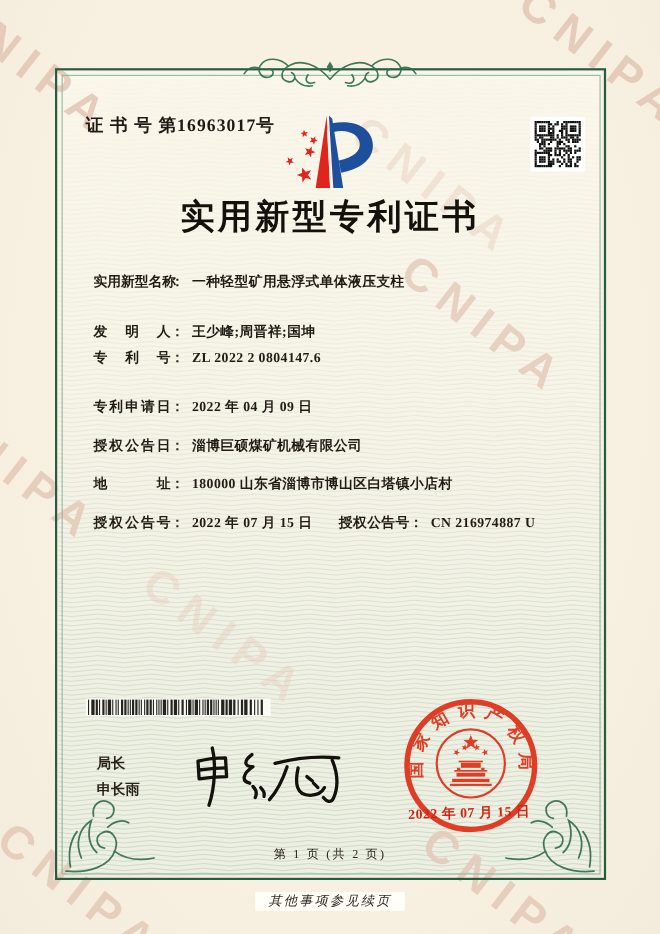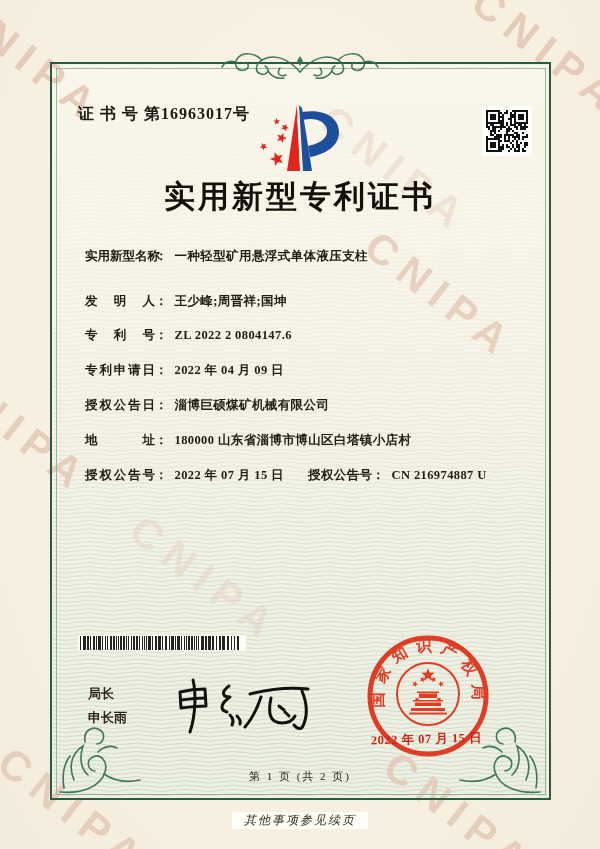--- a/index.html
+++ b/index.html
@@ -560,21 +560,21 @@
 
   <div class="title">实用新型专利证书</div>
 
   <div>
     <div class="frow" style="top:248px">
       <span class="flabel">实用新型名称</span><span class="fcolon">：</span><span class="fval">一种轻型矿用悬浮式单体液压支柱</span>
     </div>
     <div class="frow" style="top:293px">
       <span class="flabel">发明人</span><span class="fcolon">：</span><span class="fval">王少峰;周晋祥;国坤</span>
     </div>
-    <div class="frow" style="top:327px">
+    <div class="frow" style="top:317px">
       <span class="flabel">专利号</span><span class="fcolon">：</span><span class="fval">ZL 2022 2 0804147.6</span>
     </div>
     <div class="frow" style="top:362px">
       <span class="flabel">专利申请日</span><span class="fcolon">：</span><span class="fval">2022 年 04 月 09 日</span>
     </div>
     <div class="frow" style="top:397px">
       <span class="flabel">授权公告日</span><span class="fcolon">：</span><span class="fval">淄博巨硕煤矿机械有限公司</span>
     </div>
     <div class="frow" style="top:432px">
       <span class="flabel">地址</span><span class="fcolon">：</span><span class="fval">180000 山东省淄博市博山区白塔镇小店村</span>

